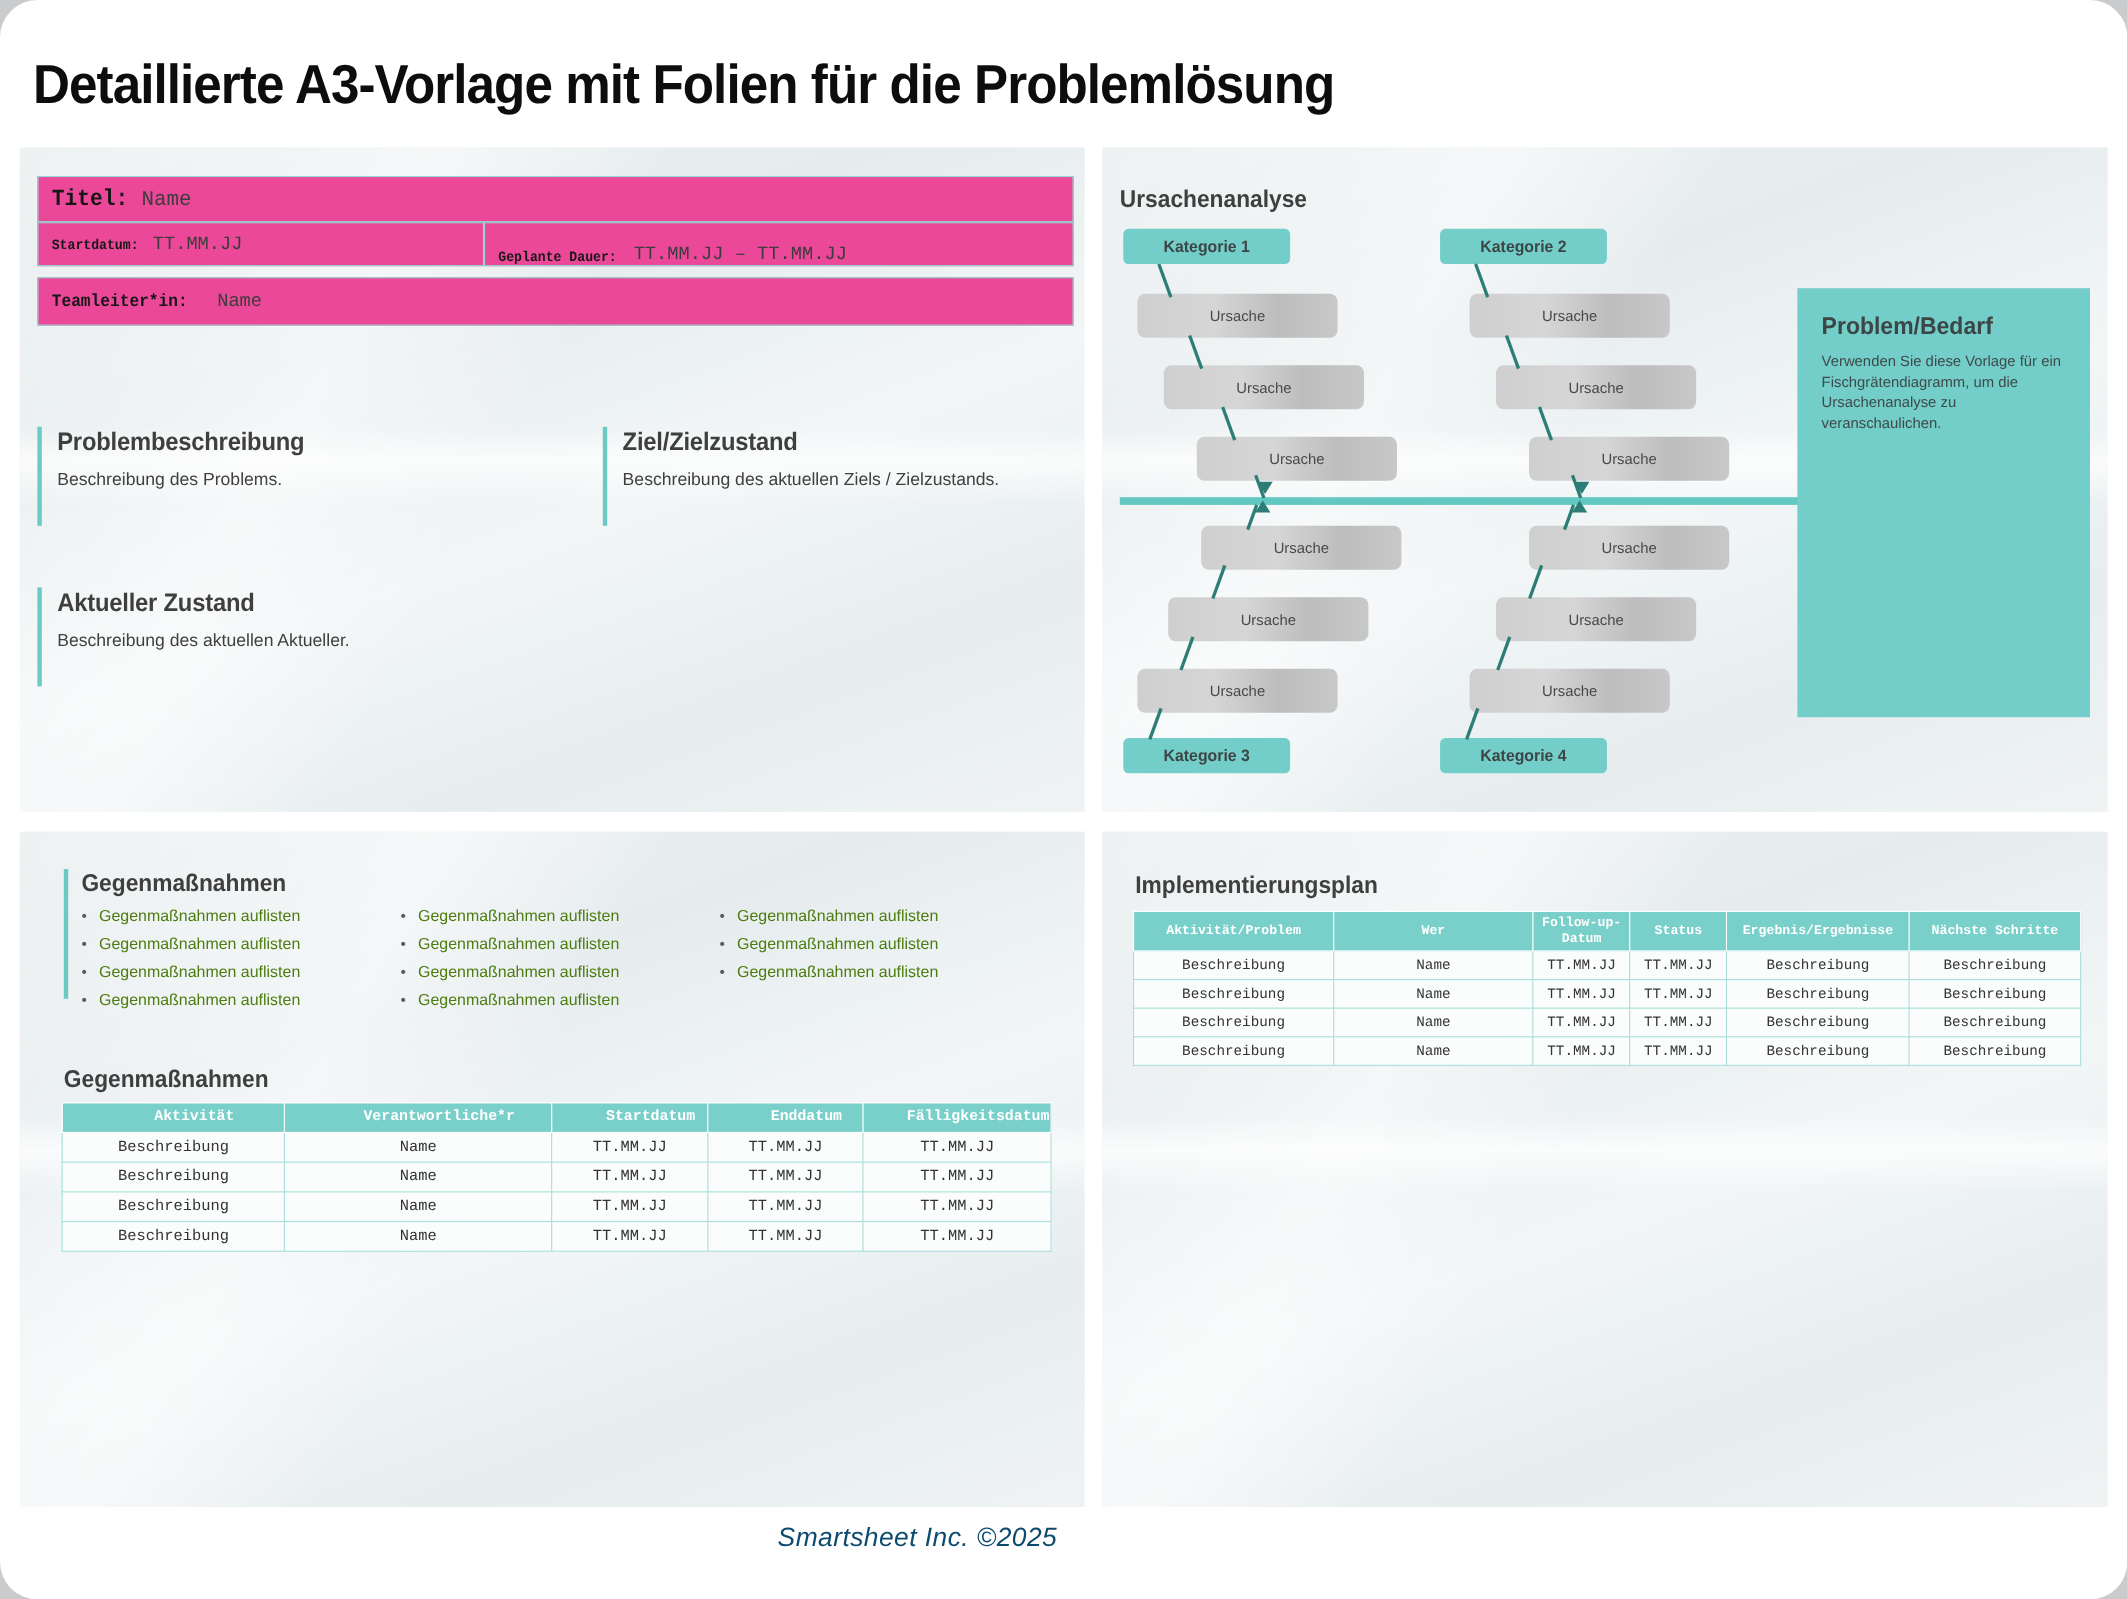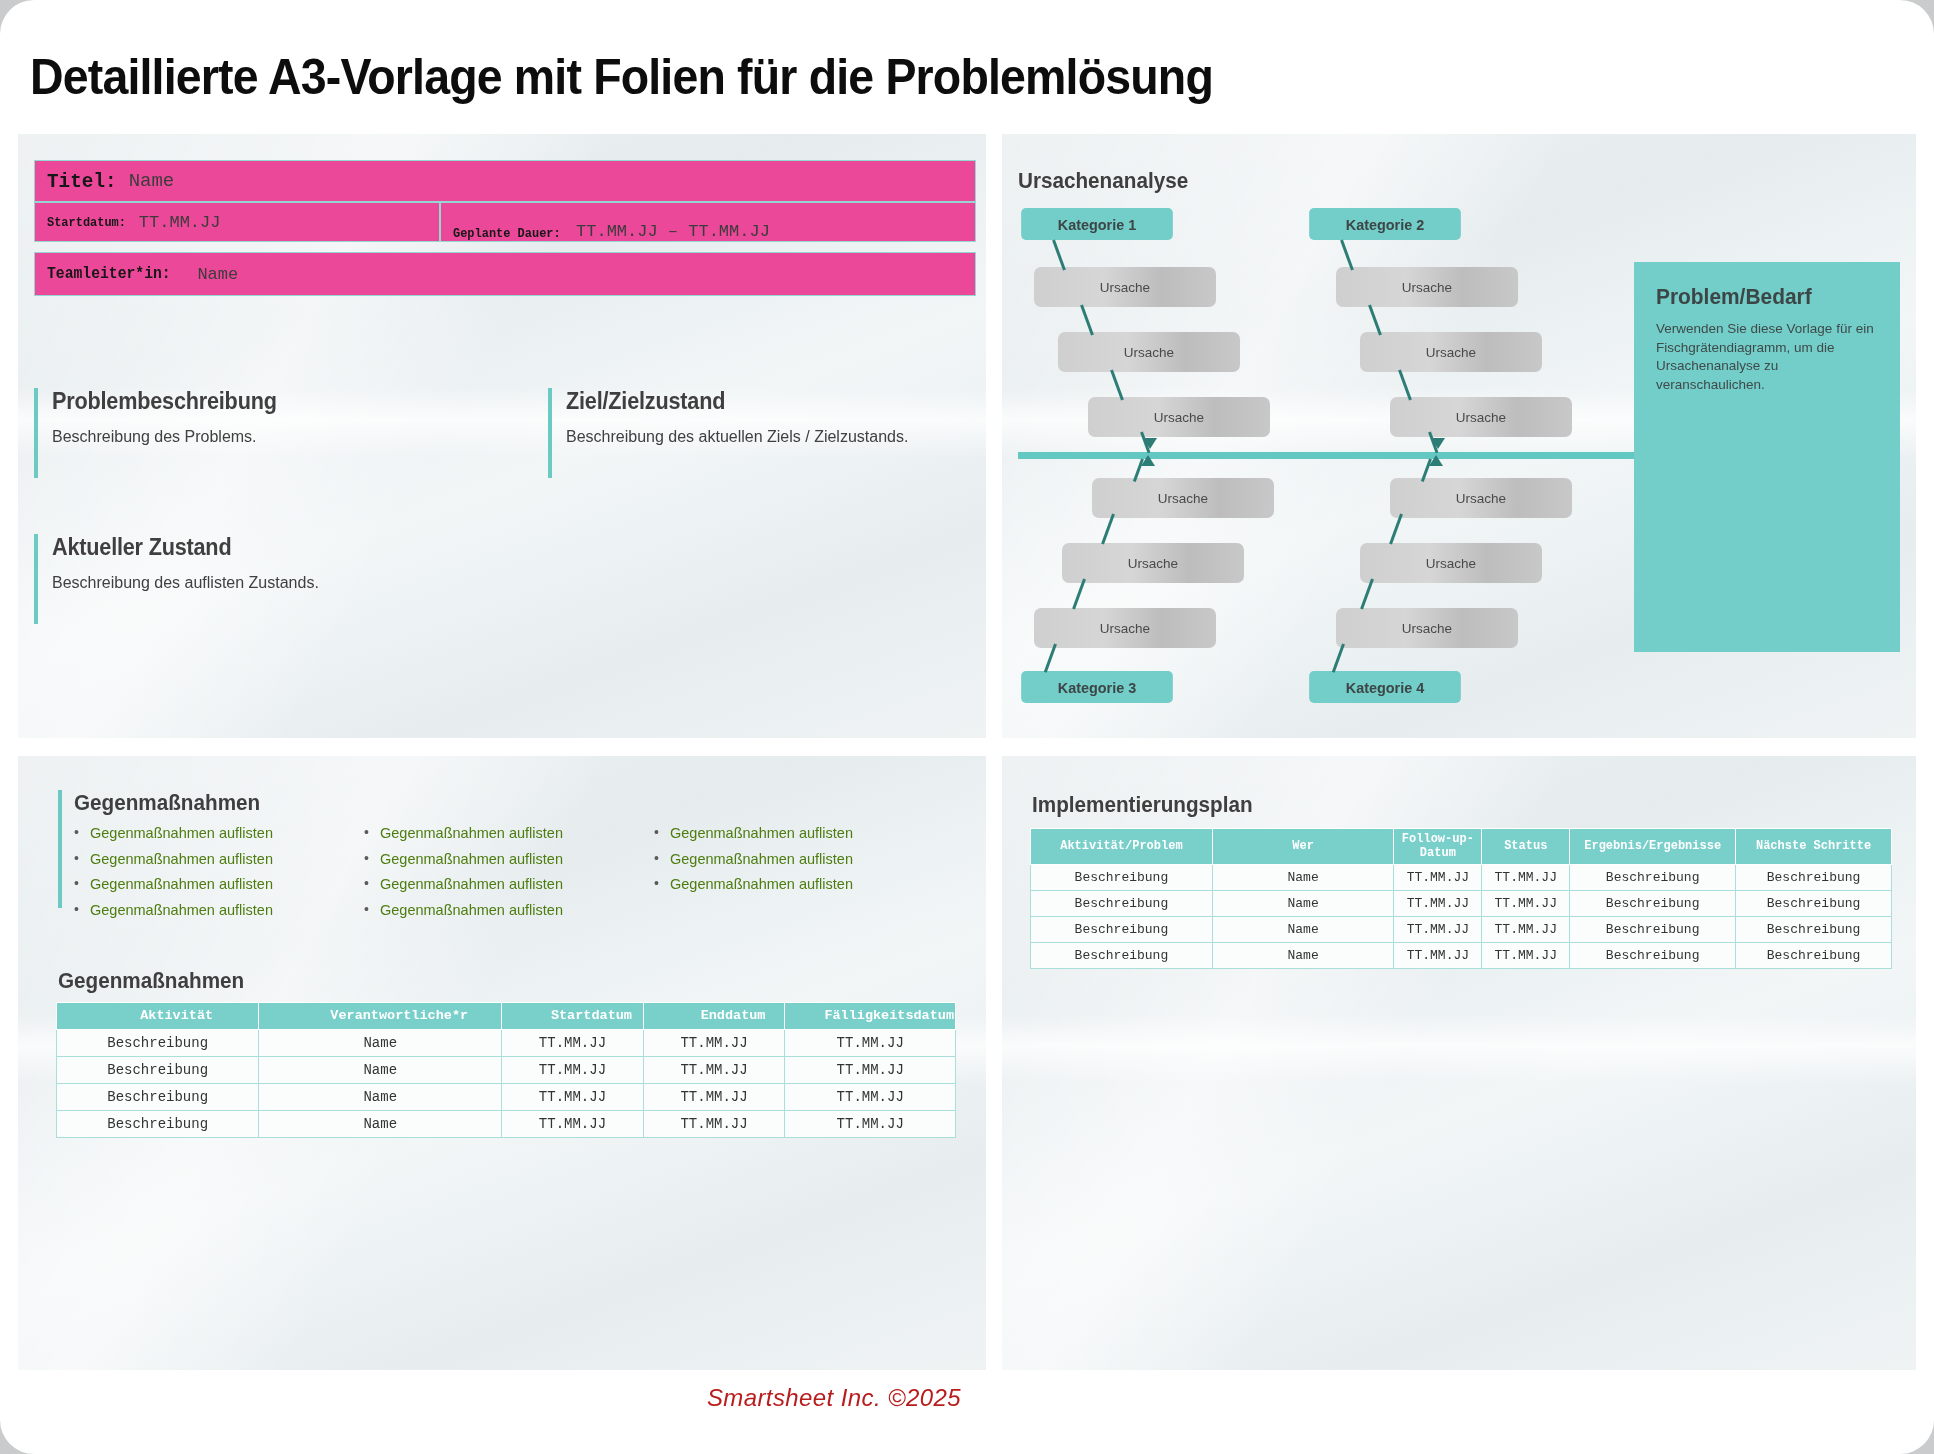--- a/index.html
+++ b/index.html
@@ -161,21 +161,21 @@
 
   #ip-tbl-title { left: 1032px; top: 792px; }
   #ip-table { left: 1030px; top: 828px; width: 862px; }
   #ip-table th { font-size: 12px; height: 36px; padding: 0 2px; }
   #ip-table td { font-size: 13px; height: 26px; }
 
   
   #footer {
     position: absolute; left: 0; top: 1384px; width: 1620px;
     text-align: center; font-size: 24px; font-style: italic;
-    color: #b91c1c; letter-spacing: 0.4px; padding-left: 48px;
+    color: #0c4a6e; letter-spacing: 0.4px; padding-left: 48px;
   }
 </style>
 </head>
 <body>
 
 <div id="page">
 
   <div id="doc-title">Detaillierte A3-Vorlage mit Folien für die Problemlösung</div>
 
   <div class="panel" id="panel-tl"></div>
@@ -206,21 +206,21 @@
     <p>Beschreibung des Problems.</p>
   </div>
   <div class="tsec" id="sec-ziel">
     <span class="bar"></span>
     <h3>Ziel/Zielzustand</h3>
     <p>Beschreibung des aktuellen Ziels / Zielzustands.</p>
   </div>
   <div class="tsec" id="sec-aktuell">
     <span class="bar"></span>
     <h3>Aktueller Zustand</h3>
-    <p>Beschreibung des auflisten Zustands.</p>
+    <p>Beschreibung des aktuellen Aktueller.</p>
   </div>
 
   <div id="fish-title">Ursachenanalyse</div>
   <div id="spine"></div>
 
   <div class="cat-box" id="cat1" style="left:1018px; top:208px; width:158px;">Kategorie 1</div>
   <div class="cat-box" id="cat2" style="left:1306px; top:208px; width:158px;">Kategorie 2</div>
   <div class="cat-box" id="cat3" style="left:1018px; top:671px; width:158px;">Kategorie 3</div>
   <div class="cat-box" id="cat4" style="left:1306px; top:671px; width:158px;">Kategorie 4</div>
 

